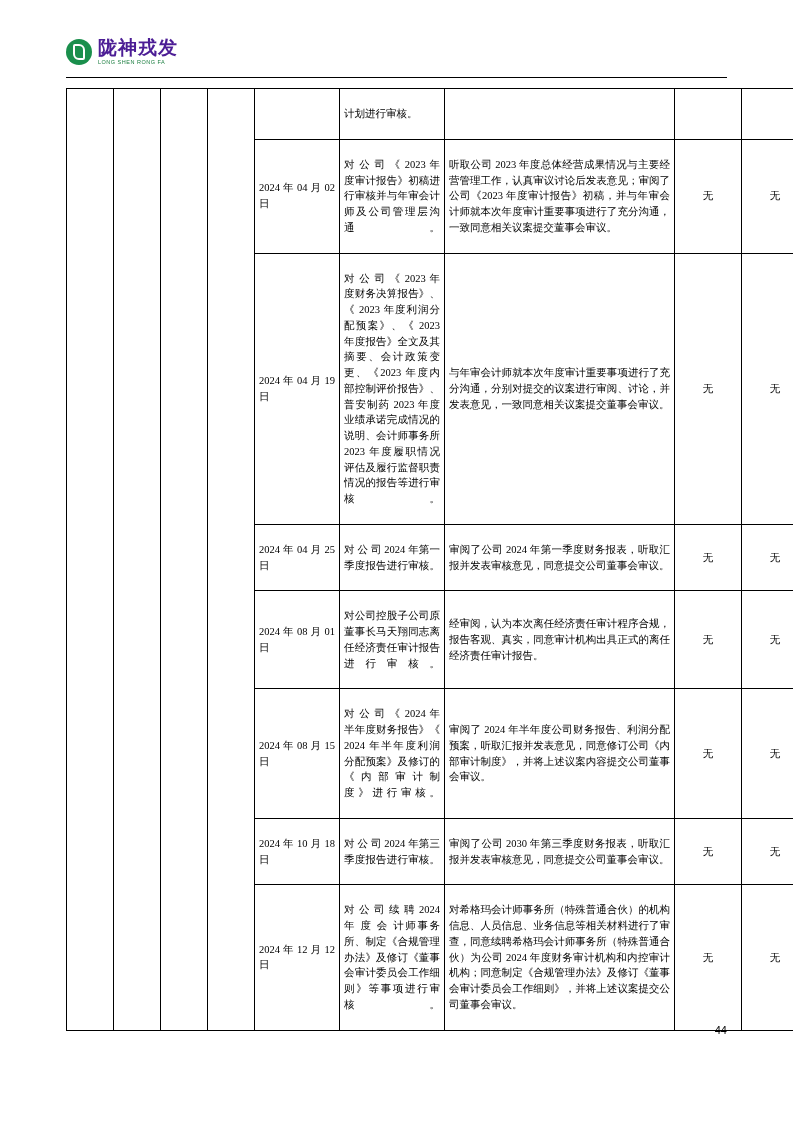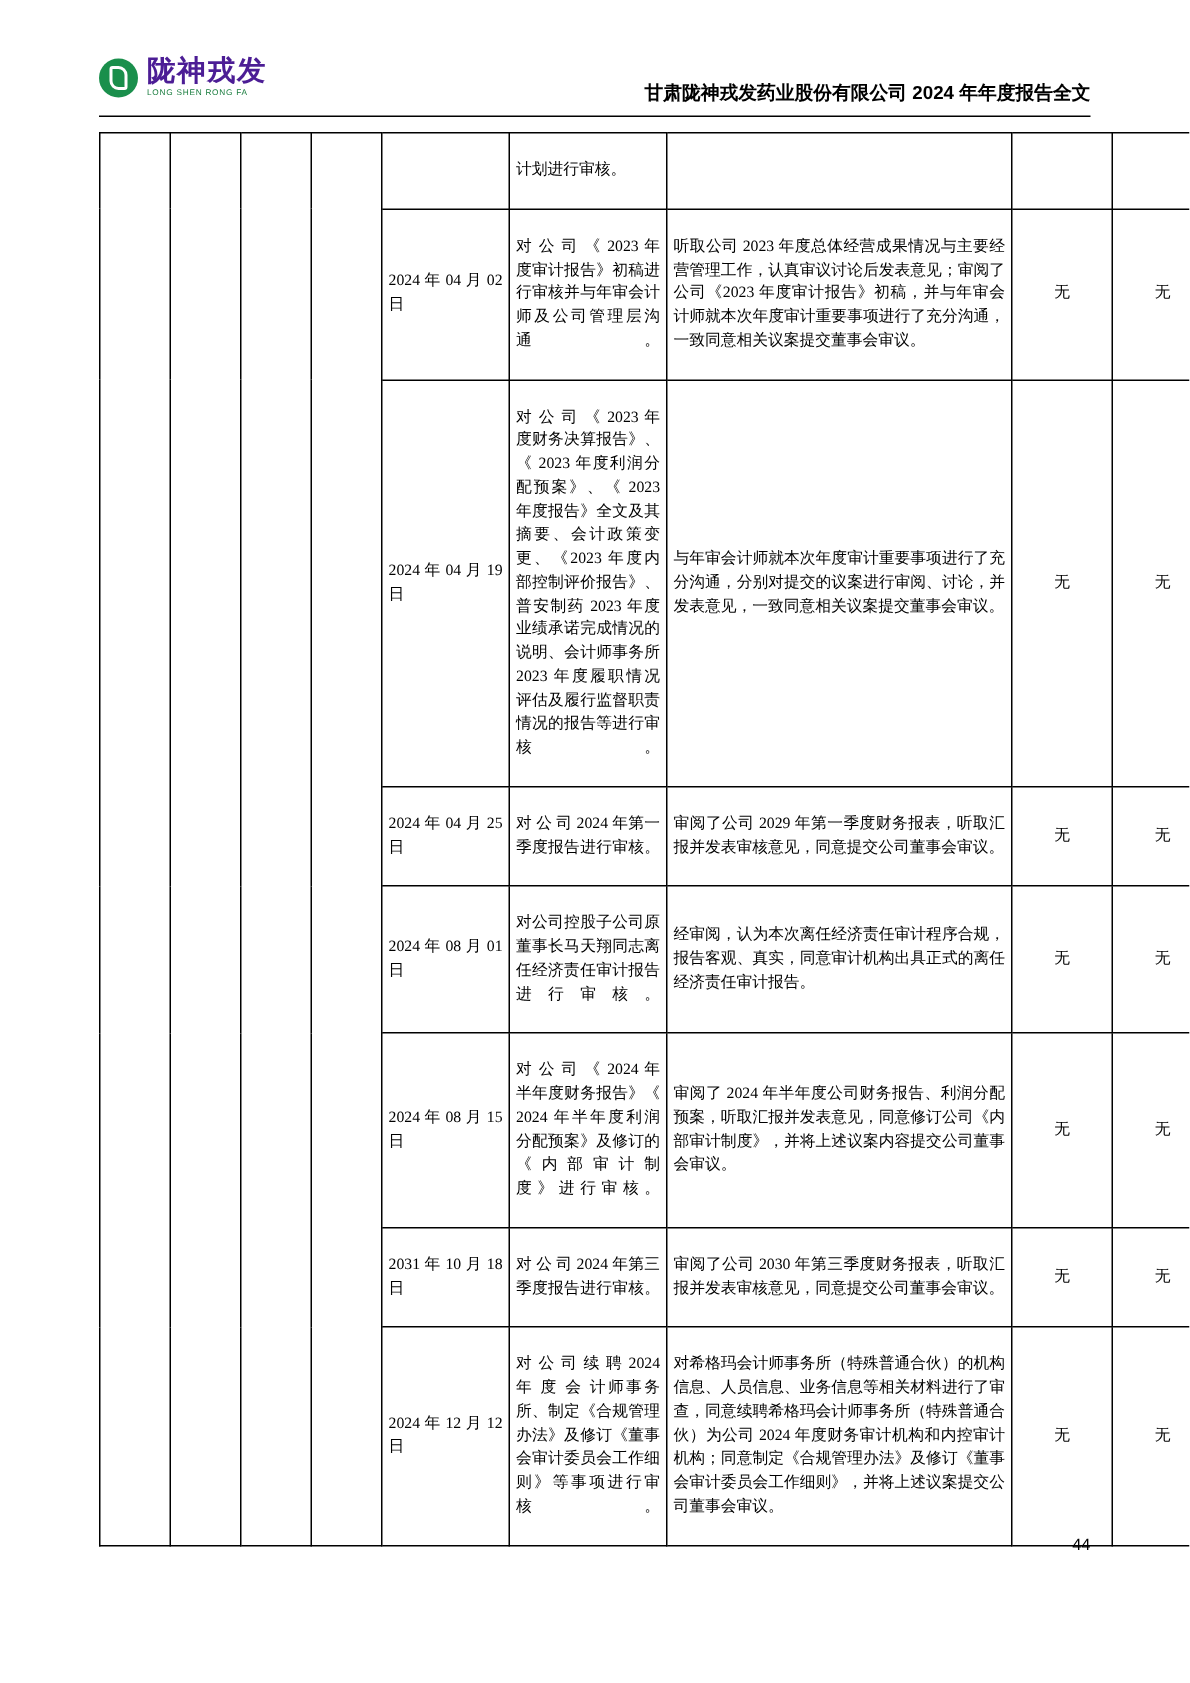--- a/index.html
+++ b/index.html
@@ -149,21 +149,20 @@
 <div class="page">
 
   <div class="header">
     <div class="logo">
       <div class="logo-mark"></div>
       <div class="logo-text">
         <span class="logo-cn">陇神戎发</span>
         <span class="logo-en">LONG SHEN RONG FA</span>
       </div>
     </div>
-    <div class="header-title">甘肃陇神戎发药业股份有限公司 2024 年年度报告全文</div>
     <div class="header-rule"></div>
   </div>
 
   <div class="table-wrap">
     <table class="doc">
       <tbody>
 
         <tr>
           <td class="c1" rowspan="8"></td>
           <td class="c2" rowspan="8"></td>
@@ -188,21 +187,21 @@
           <td class="c5 date">2024 年 04 月 19 日</td>
           <td class="c6 just">对 公 司 《 2023 年度财务决算报告》、《 2023 年度利润分配预案》、《 2023 年度报告》全文及其摘要、会计政策变更、《2023 年度内部控制评价报告》、普安制药 2023 年度业绩承诺完成情况的说明、会计师事务所 2023 年度履职情况评估及履行监督职责情况的报告等进行审核。</td>
           <td class="c7 just-last-left">与年审会计师就本次年度审计重要事项进行了充分沟通，分别对提交的议案进行审阅、讨论，并发表意见，一致同意相关议案提交董事会审议。</td>
           <td class="c8 ctr">无</td>
           <td class="c9 ctr">无</td>
         </tr>
 
         <tr>
           <td class="c5 date">2024 年 04 月 25 日</td>
           <td class="c6 just">对 公 司 2024 年第一季度报告进行审核。</td>
-          <td class="c7 just-last-left">审阅了公司 2029 年第一季度财务报表，听取汇报并发表审核意见，同意提交公司董事会审议。</td>
+          <td class="c7 just-last-left">审阅了公司 2024 年第一季度财务报表，听取汇报并发表审核意见，同意提交公司董事会审议。</td>
           <td class="c8 ctr">无</td>
           <td class="c9 ctr">无</td>
         </tr>
 
         <tr>
           <td class="c5 date">2024 年 08 月 01 日</td>
           <td class="c6 just">对公司控股子公司原董事长马天翔同志离任经济责任审计报告进行审核。</td>
           <td class="c7 just-last-left">经审阅，认为本次离任经济责任审计程序合规，报告客观、真实，同意审计机构出具正式的离任经济责任审计报告。</td>
           <td class="c8 ctr">无</td>
           <td class="c9 ctr">无</td>
@@ -210,21 +209,21 @@
 
         <tr>
           <td class="c5 date">2024 年 08 月 15 日</td>
           <td class="c6 just">对 公 司 《 2024 年半年度财务报告》《 2024 年半年度利润分配预案》及修订的《 内 部 审 计 制度》进行审核。</td>
           <td class="c7 just-last-left">审阅了 2024 年半年度公司财务报告、利润分配预案，听取汇报并发表意见，同意修订公司《内部审计制度》，并将上述议案内容提交公司董事会审议。</td>
           <td class="c8 ctr">无</td>
           <td class="c9 ctr">无</td>
         </tr>
 
         <tr>
-          <td class="c5 date">2031 年 10 月 18 日</td>
+          <td class="c5 date">2024 年 10 月 18 日</td>
           <td class="c6 just">对 公 司 2024 年第三季度报告进行审核。</td>
           <td class="c7 just-last-left">审阅了公司 2030 年第三季度财务报表，听取汇报并发表审核意见，同意提交公司董事会审议。</td>
           <td class="c8 ctr">无</td>
           <td class="c9 ctr">无</td>
         </tr>
 
         <tr>
           <td class="c5 date">2024 年 12 月 12 日</td>
           <td class="c6 just">对 公 司 续 聘 2024 年 度 会 计师事务所、制定《合规管理办法》及修订《董事会审计委员会工作细则》等事项进行审核。</td>
           <td class="c7 just-last-left">对希格玛会计师事务所（特殊普通合伙）的机构信息、人员信息、业务信息等相关材料进行了审查，同意续聘希格玛会计师事务所（特殊普通合伙）为公司 2024 年度财务审计机构和内控审计机构；同意制定《合规管理办法》及修订《董事会审计委员会工作细则》，并将上述议案提交公司董事会审议。</td>

